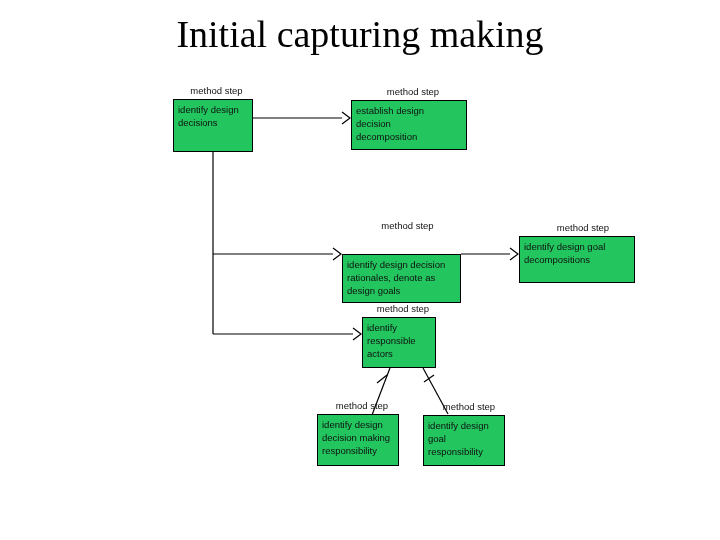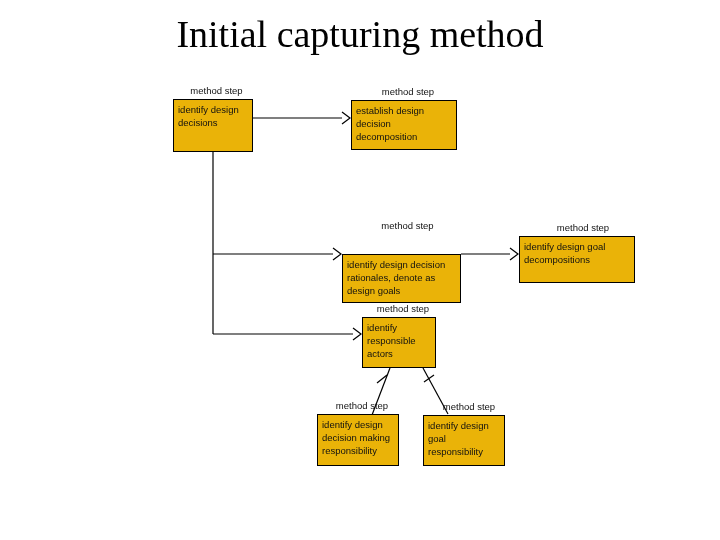--- a/index.html
+++ b/index.html
@@ -28,42 +28,42 @@
     height: 14px;
     line-height: 12px;
     font-size: 9.5px;
     color: #111111;
     white-space: nowrap;
     text-align: center;
   }
   .node-box {
     box-sizing: border-box;
     border: 1px solid #000000;
-    background: #eab308;
+    background: #22c55e;
   }
   .node-body {
     padding: 3px 3px 0 4px;
     font-size: 9.5px;
     line-height: 13px;
     color: #111111;
     white-space: pre-line;
   }
   .connector-layer {
     position: absolute;
     top: 0; left: 0;
     pointer-events: none;
   }
   .connector-layer * { stroke: #000000; fill: none; stroke-width: 1.2; }
 </style>
 </head>
 <body>
 
 <div class="slide">
 
-  <div class="slide-title">Initial capturing method</div>
+  <div class="slide-title">Initial capturing making</div>
 
   <svg class="connector-layer" width="720" height="540">
 
     <line x1="253" y1="118" x2="342" y2="118"></line>
     <polyline points="342,112 350,118 342,124"></polyline>
 
     <line x1="213" y1="152" x2="213" y2="334"></line>
 
     <line x1="213" y1="254" x2="333" y2="254"></line>
     <polyline points="333,248 341,254 333,260"></polyline>
@@ -83,21 +83,21 @@
   <div class="node" style="left:173px; top:85px;">
     <div class="node-header" style="padding-left:7px;">method step</div>
     <div class="node-box" style="width:80px; height:53px;">
       <div class="node-body">identify design
 decisions</div>
     </div>
   </div>
 
   <div class="node" style="left:351px; top:86px;">
     <div class="node-header" style="padding-left:8px;">method step</div>
-    <div class="node-box" style="width:106px; height:50px;">
+    <div class="node-box" style="width:116px; height:50px;">
       <div class="node-body">establish design
 decision
 decomposition</div>
     </div>
   </div>
 
   <div class="node" style="left:342px; top:220px;">
     <div class="node-header" style="padding-left:12px;">method step</div>
     <div class="node-box" style="width:119px; height:49px;margin-top:20px;">
       <div class="node-body">identify design decision

